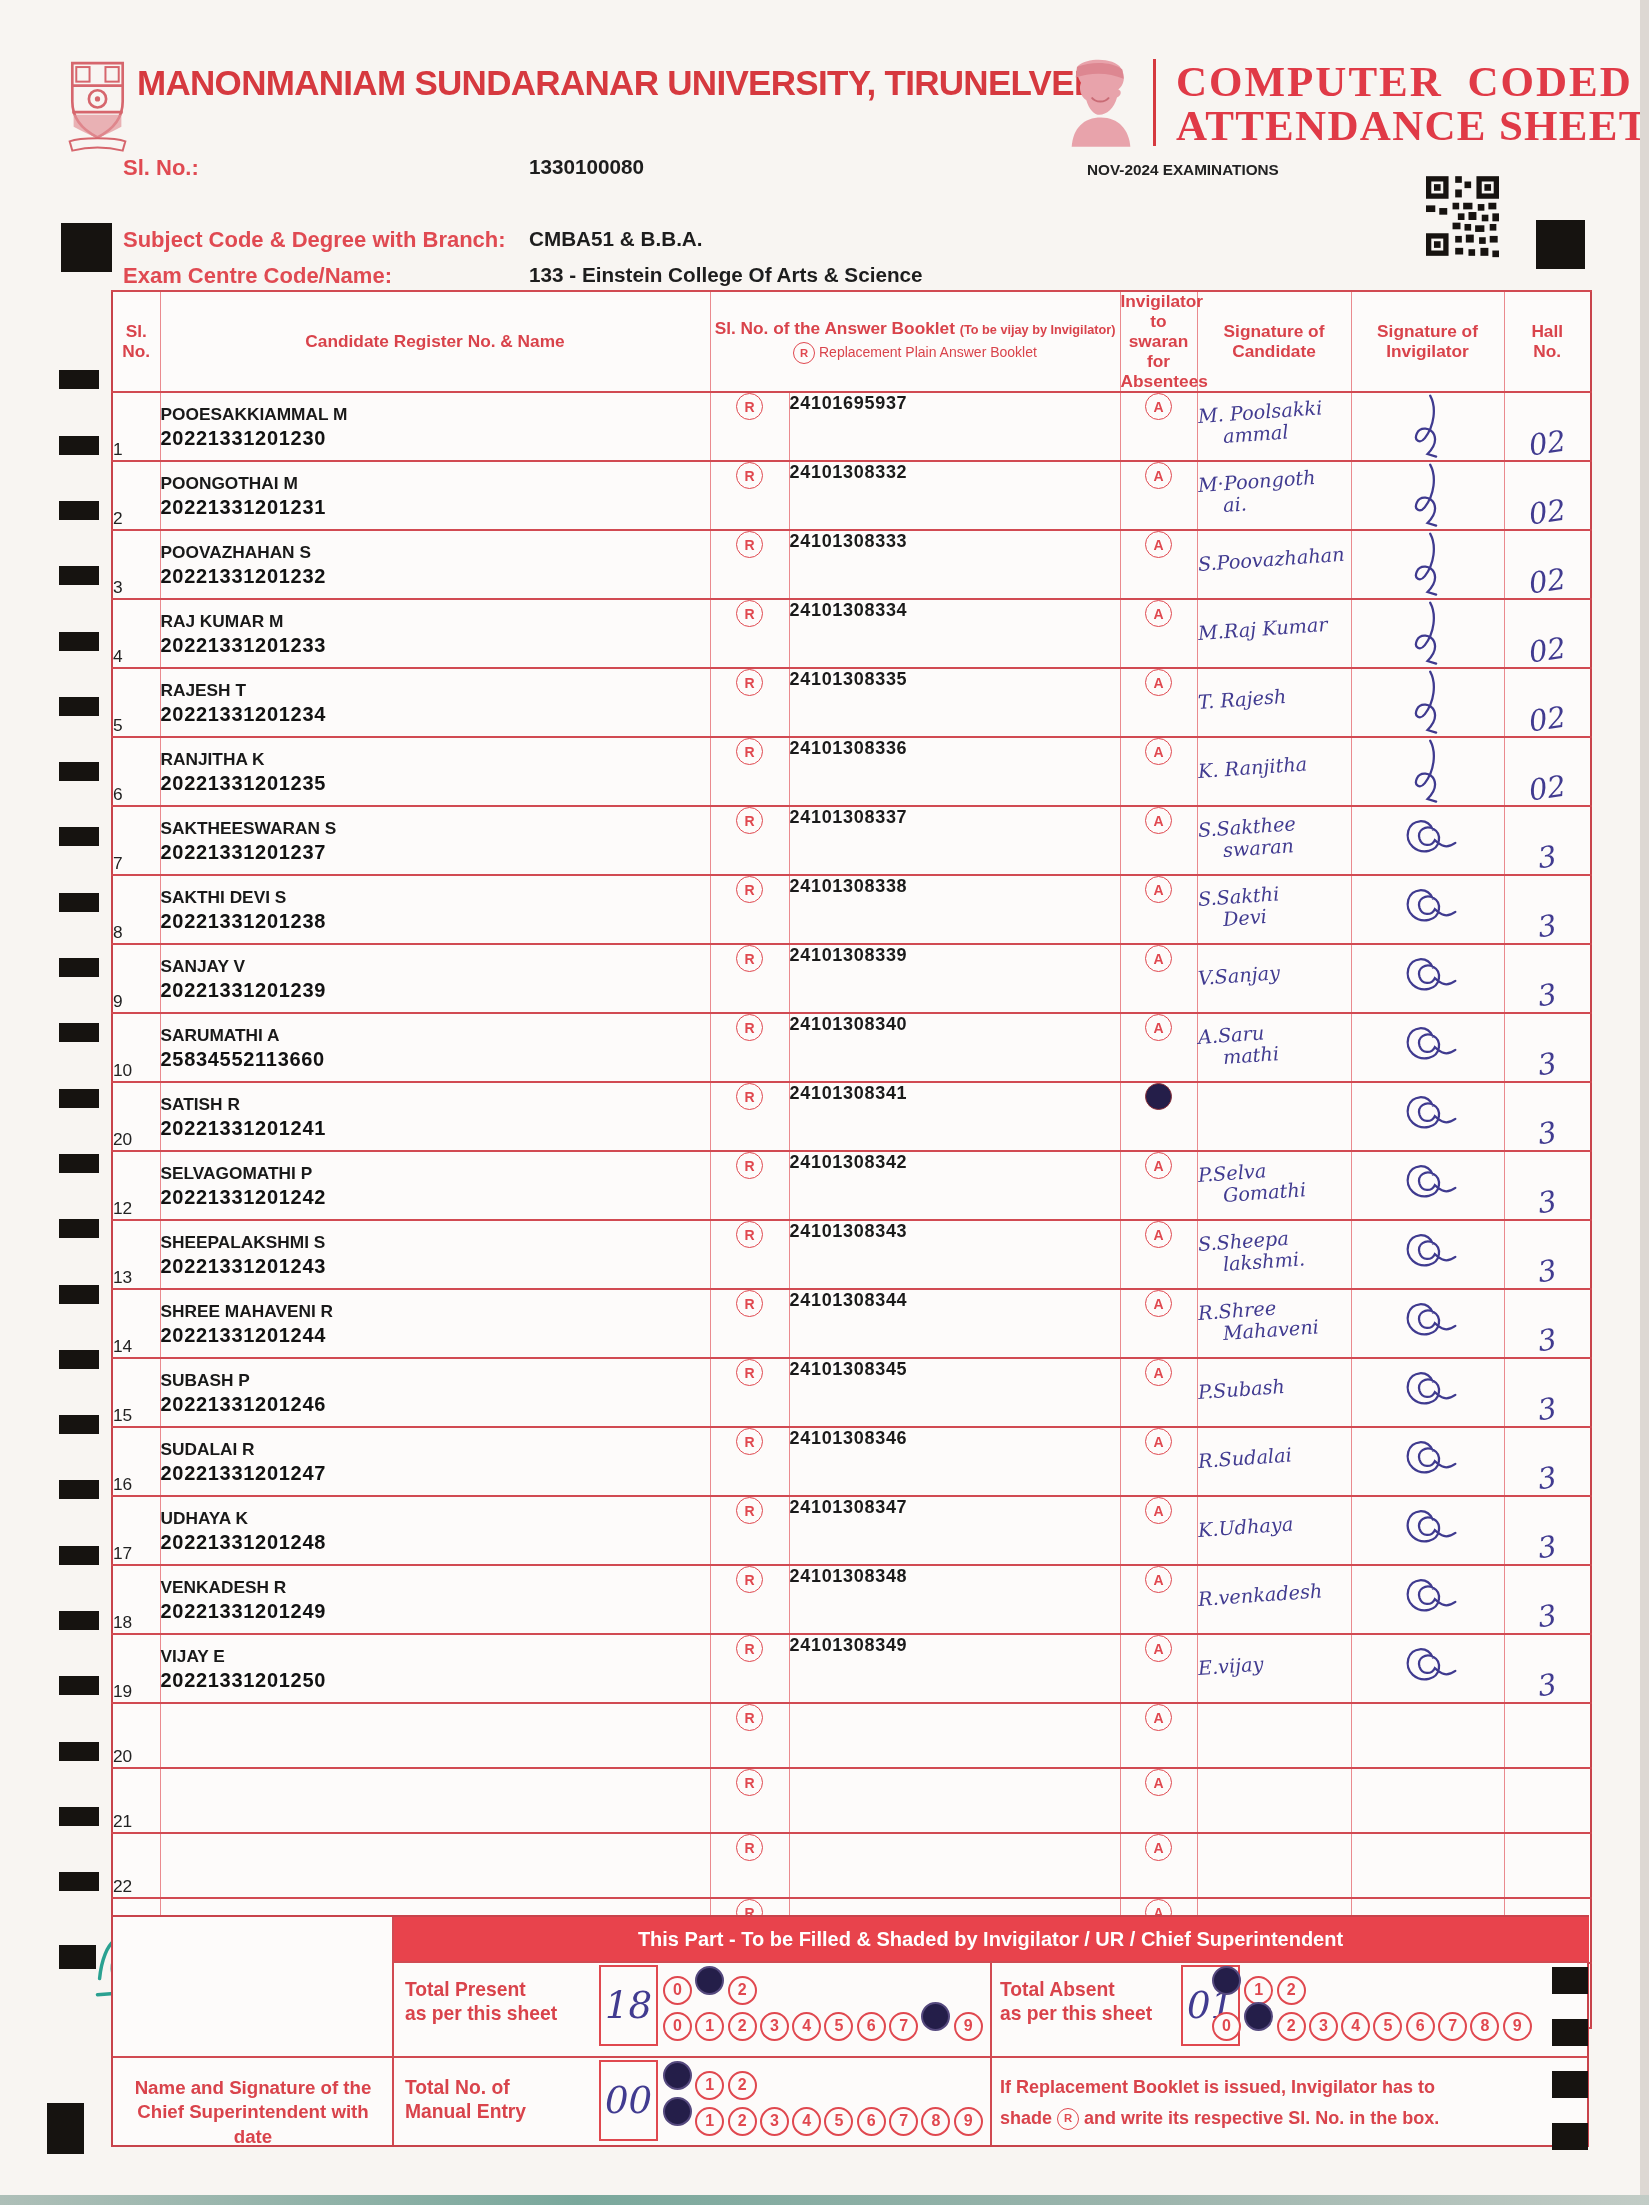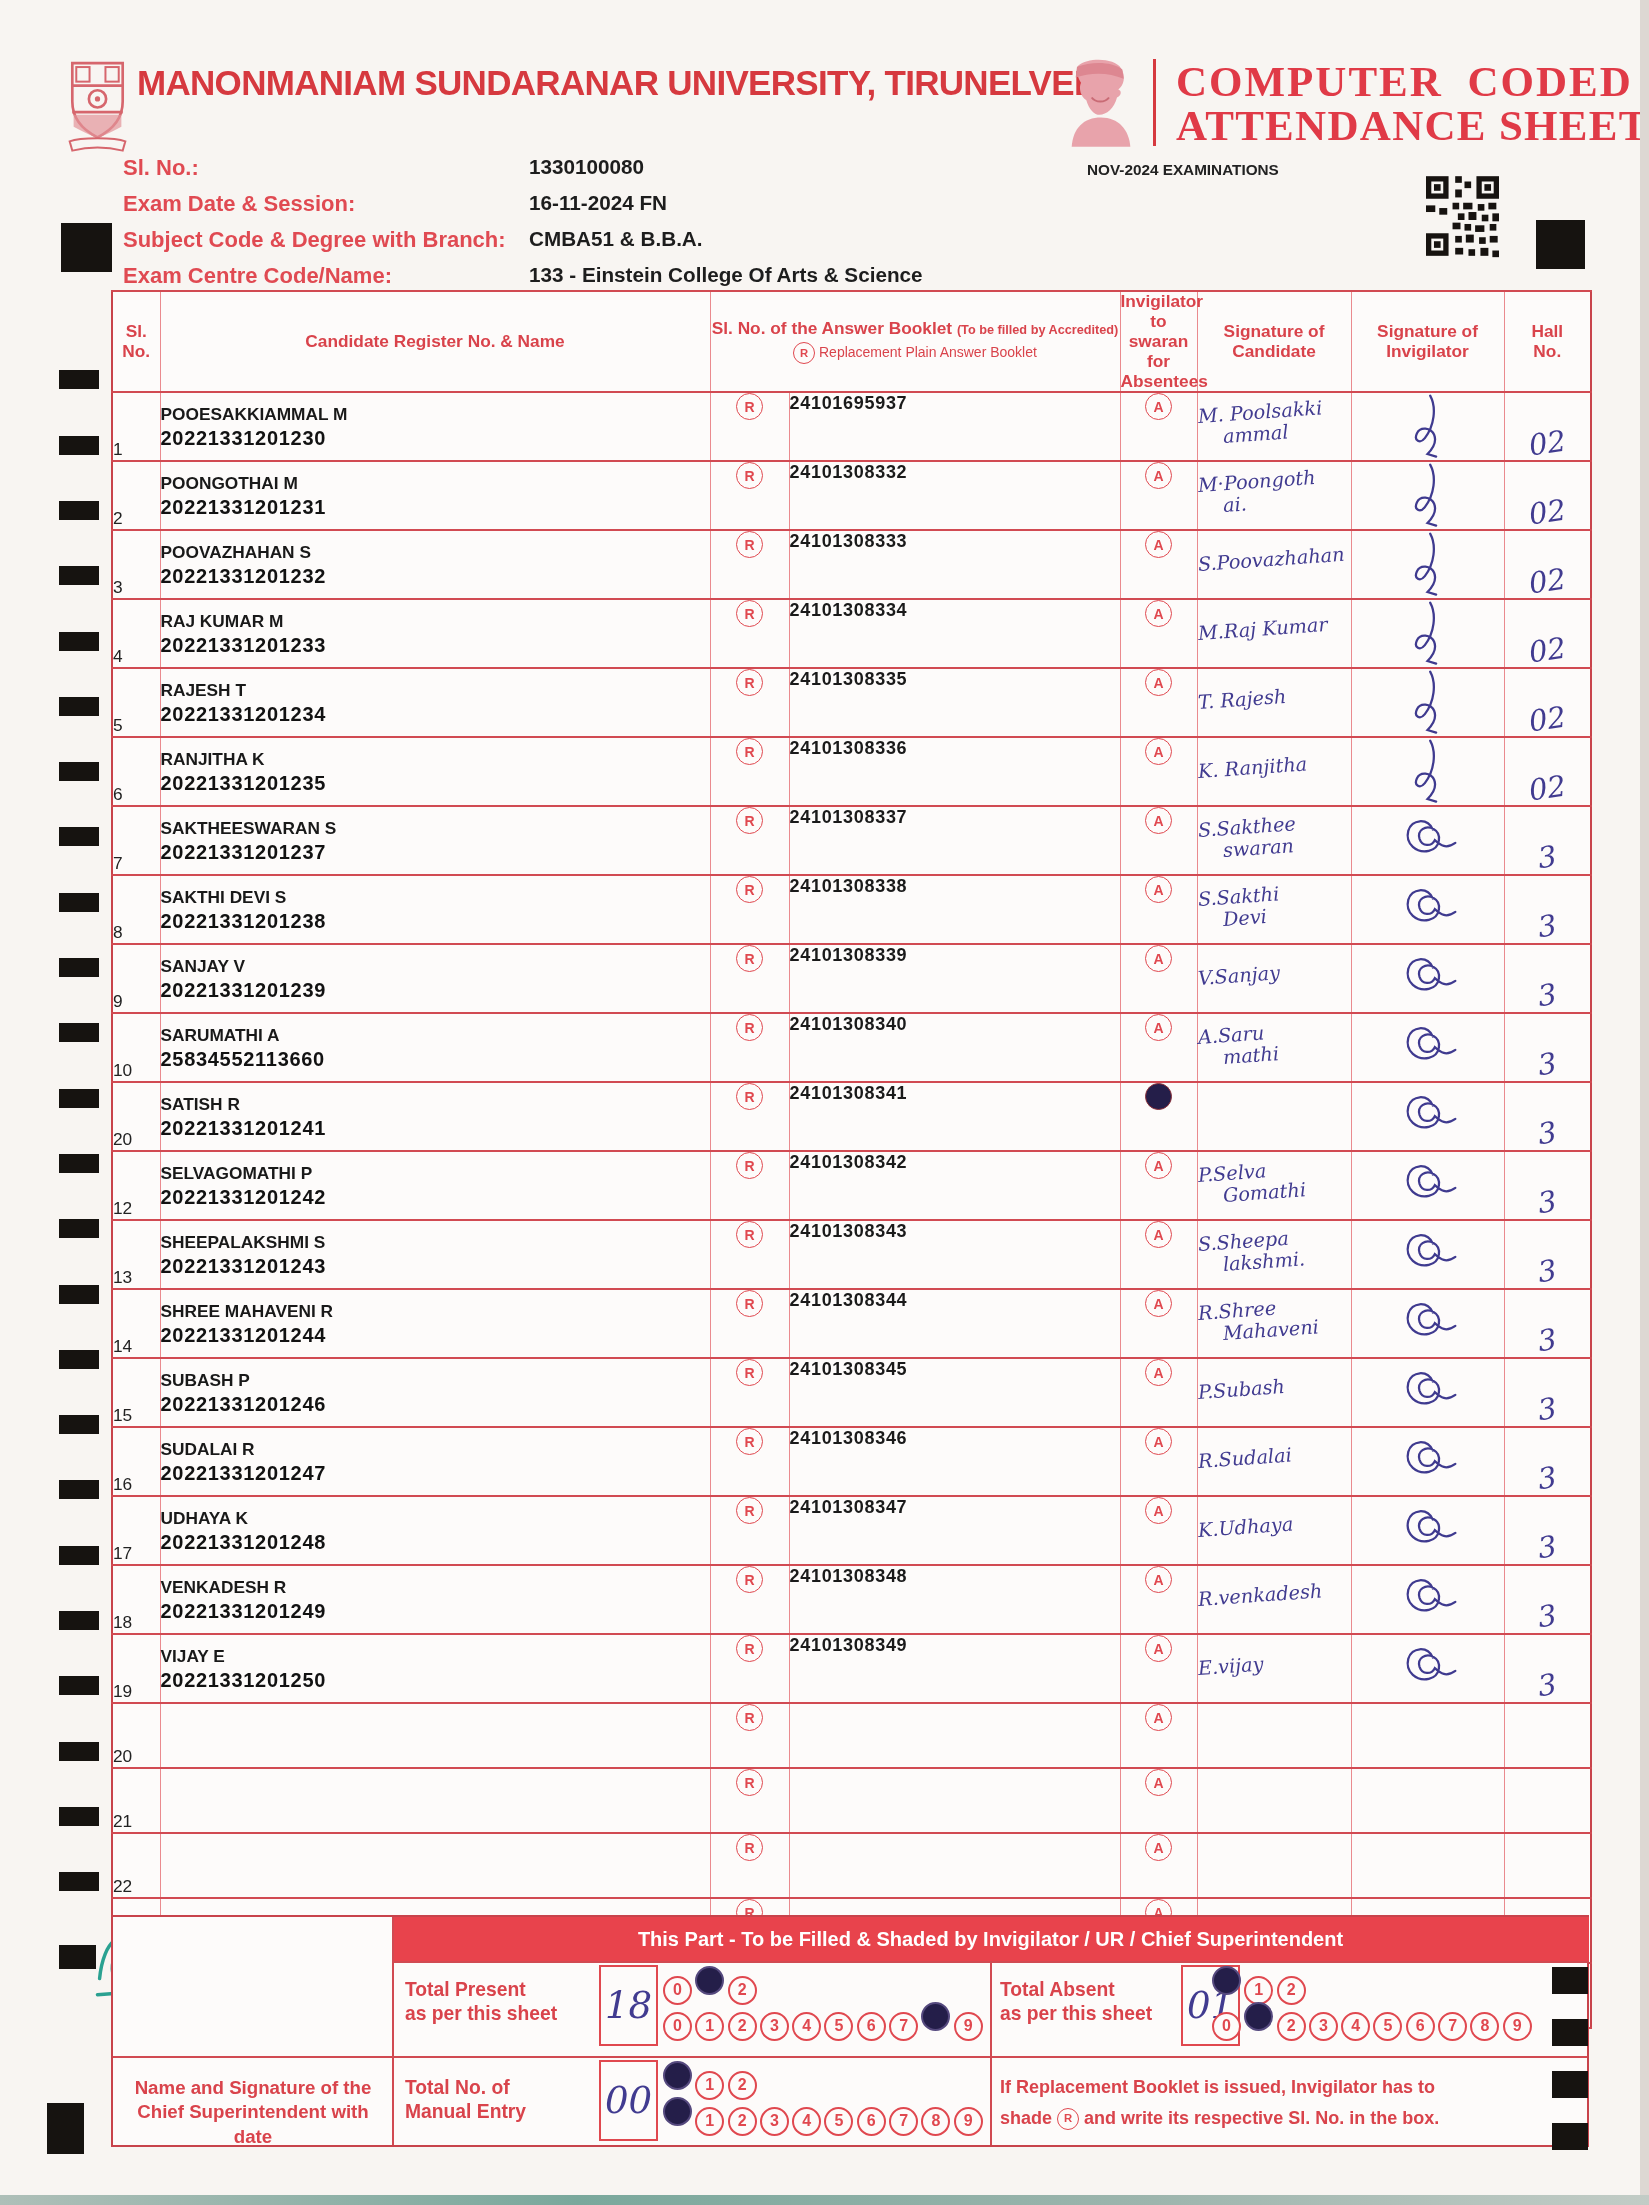--- a/index.html
+++ b/index.html
@@ -131,42 +131,41 @@
         <rect x="64" y="110" width="10" height="10"></rect>
       <rect x="82" y="108" width="12" height="12"></rect>
         <rect x="100" y="112" width="10" height="10"></rect>
     </g>
   </svg>
   <div class="abs blacksq" style="left:1536px;top:220px;width:49px;height:49px;"></div>
   <div class="abs blacksq" style="left:61px;top:223px;width:51px;height:49px;"></div>
 
   <div class="abs" id="fields" style="left: 123px; top: 155px; width: 933px; height: 153px;">
       <div class="abs fieldrow" style="left: 0px; top: 0px; position: absolute; width: 933px;"><span class="flabel">Sl. No.:</span><span class="fvalue">1330100080</span></div>
-      <div class="abs fieldrow" style="left: 0px; top: 36px; position: absolute; width: 933px;"><span class="flabel">Exam Date &amp; Session:</span><span class="fvalue">16-11-2024 FN</span></div>
       <div class="abs fieldrow" style="left: 0px; top: 72px; position: absolute; width: 933px;"><span class="flabel">Subject Code &amp; Degree with Branch:</span><span class="fvalue">CMBA51 &amp; B.B.A.</span></div>
       <div class="abs fieldrow" style="left: 0px; top: 108px; position: absolute; width: 933px;"><span class="flabel">Exam Centre Code/Name:</span><span class="fvalue">133 - Einstein College Of Arts &amp; Science</span></div>
     </div>
 
   <table class="sheet">
     <colgroup>
       <col style="width:48px">
         <col style="width:550px">
         <col style="width:79px">
         <col style="width:331px">
       <col style="width:77px">
         <col style="width:154px">
         <col style="width:153px">
         <col style="width:87px">
     </colgroup>
     <thead>
       <tr>
         <th class="hcell"><span>Sl.</span><br><span>No.</span></th>
         <th class="hcell"><span>Candidate Register No. &amp; Name</span></th>
         <th class="hcell bookhdr" colspan="2">
-          <span>Sl. No. of the Answer Booklet</span> <span class="paren">(To be filled by Accredited)</span>
+          <span>Sl. No. of the Answer Booklet</span> <span class="paren">(To be vijay by Invigilator)</span>
           <span class="sub"><span class="sym sym-sm">R</span> <span>Replacement Plain Answer Booklet</span></span>
         </th>
         <th class="hcell hsmall"><span>Invigilator to swaran for Absentees</span></th>
         <th class="hcell"><span>Signature of</span><br><span>Candidate</span></th>
         <th class="hcell"><span>Signature of</span><br><span>Invigilator</span></th>
         <th class="hcell"><span>Hall</span><br><span>No.</span></th>
       </tr>
     </thead>
     <tbody id="tbody">
         <tr class="datarow">

